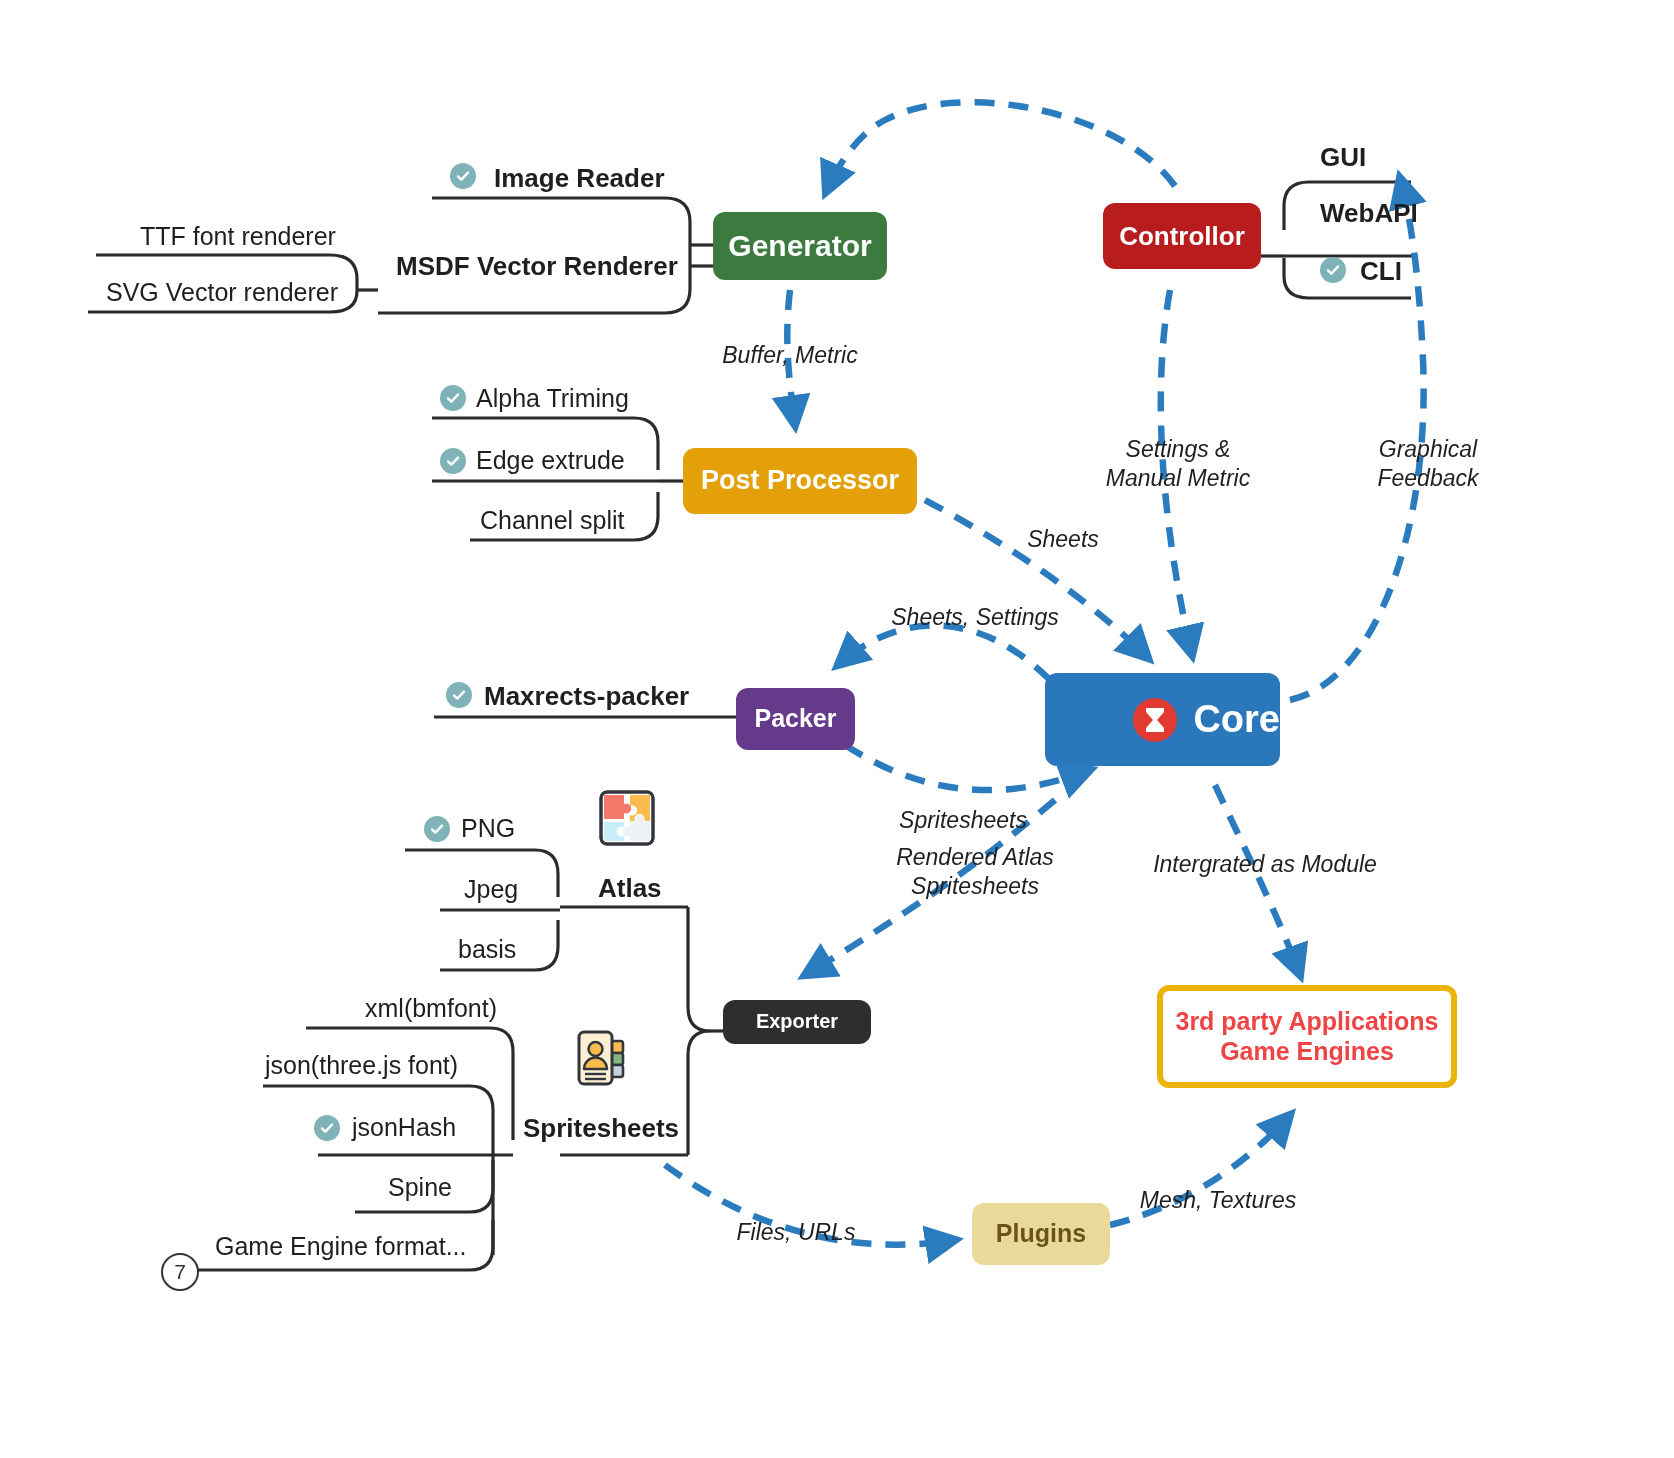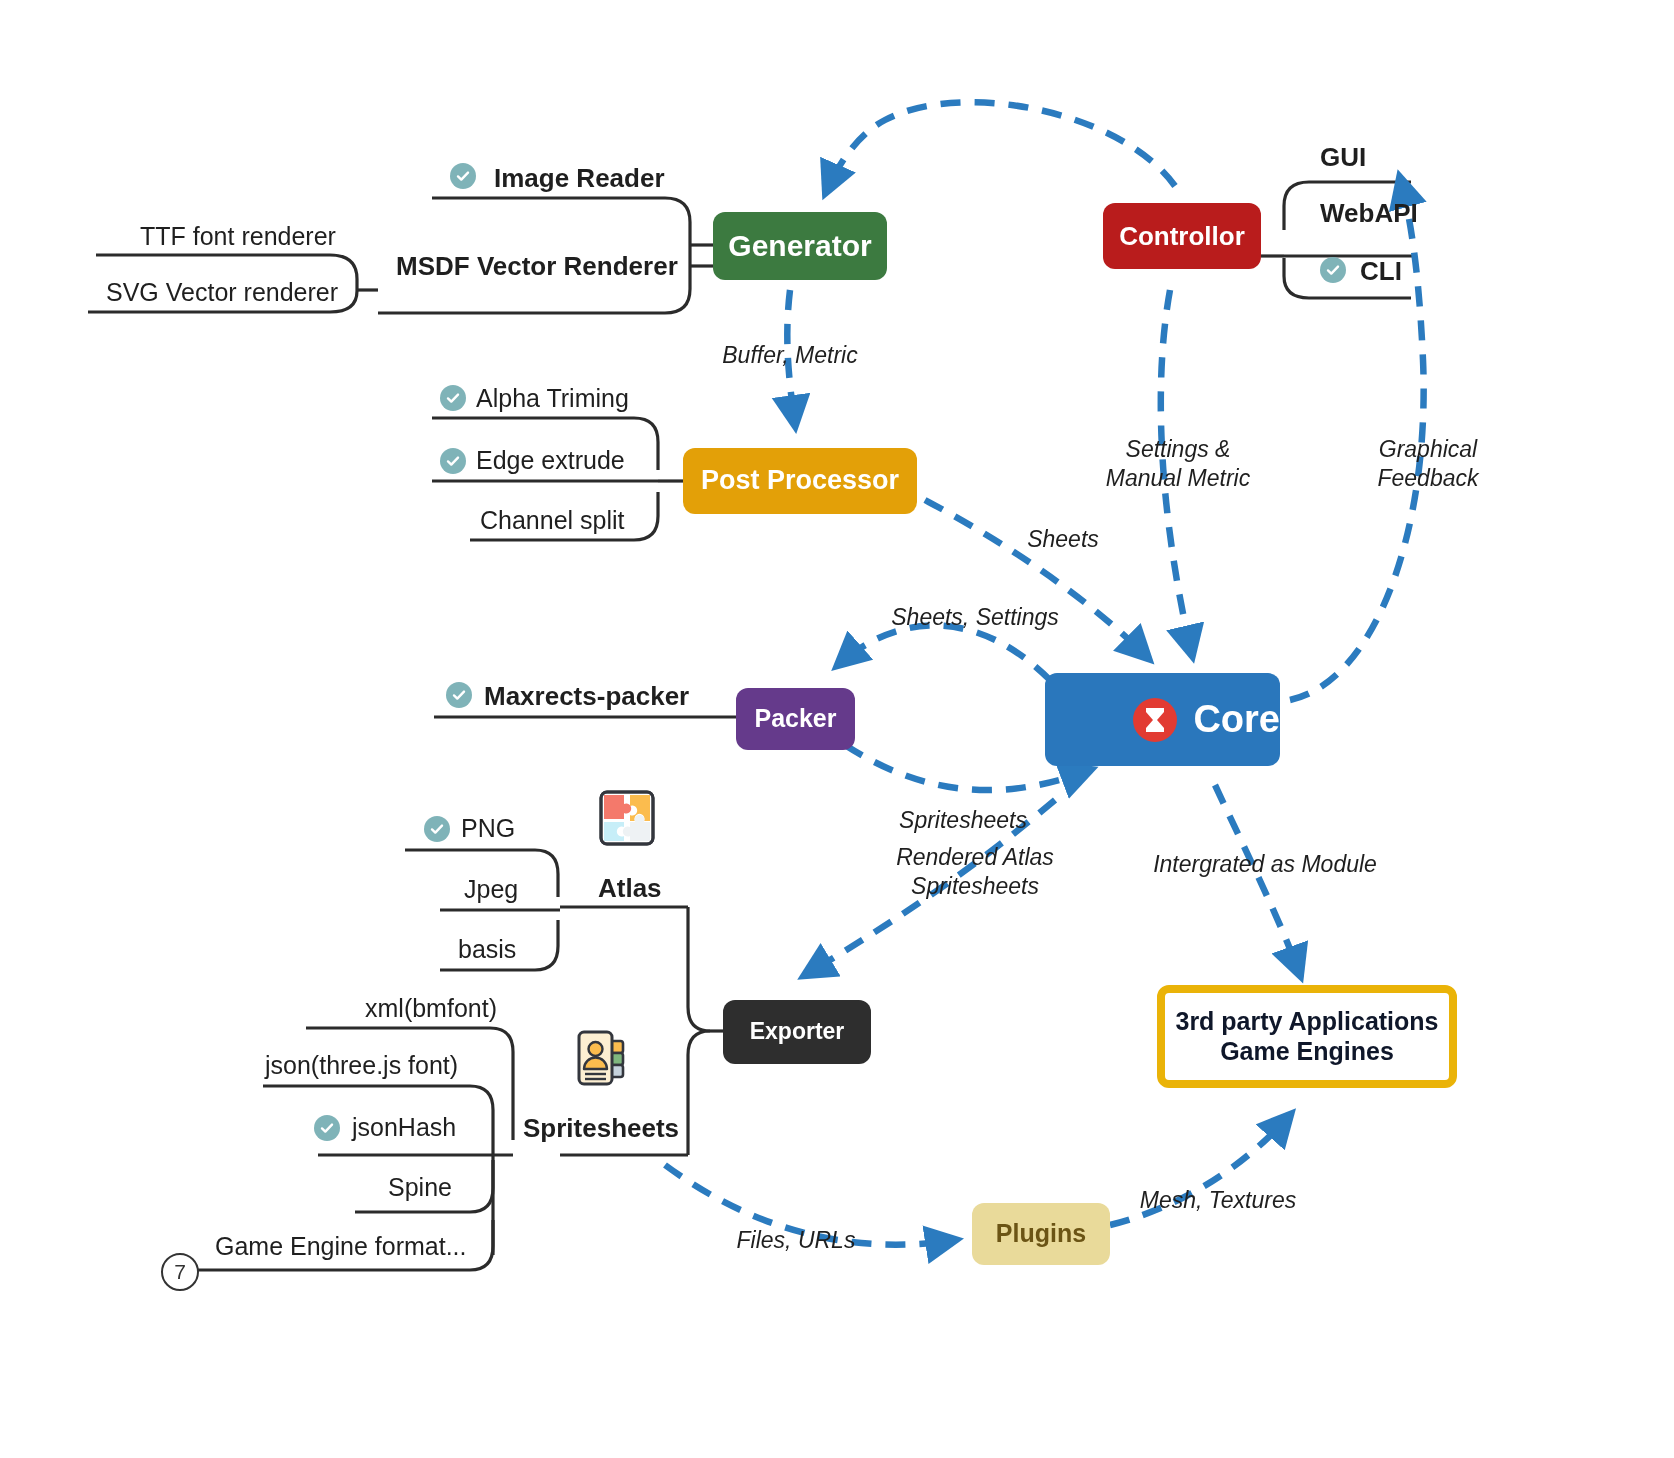--- a/index.html
+++ b/index.html
@@ -12,21 +12,21 @@
   .node{position:absolute;display:flex;align-items:center;justify-content:center;
         border-radius:12px;font-weight:bold;color:#ffffff;box-sizing:border-box;
         text-align:center;line-height:1.18;}
   .node.generator{background:#3C7A40;}
   .node.post{background:#E3A008;}
   .node.packer{background:#653A8B;}
   .node.exporter{background:#2E2E2E;}
   .node.controllor{background:#b91c1c;}
   .node.core{background:#2A77BC;}
   .node.plugins{background:#E9DA9A;color:#6B5415;}
-  .node.thirdparty{background:#ffffff;color:#0f172a;border:8px solid #eab308;}
+  .node.thirdparty{background:#ffffff;color:#ef4444;border:6px solid #eab308;}
 
   
   .lbl{position:absolute;white-space:nowrap;color:#1f1f1f;}
   .lbl.reg{font-size:25px;font-weight:400;}
   .lbl.bold{font-size:26px;font-weight:bold;}
   .lbl.edge{font-style:italic;font-size:23px;color:#1f1f1f;text-align:center;
             line-height:1.25;white-space:pre-line;}
 
   
   .chk{position:absolute;width:26px;height:26px;border-radius:50%;
@@ -134,21 +134,21 @@
   </div>
 
   <div class="node generator" style="left:713px;top:212px;width:174px;height:68px;font-size:30px;">
     <span>Generator</span>
   </div>
 
   <div class="node packer" style="left:736px;top:688px;width:119px;height:62px;font-size:25px;">
     <span>Packer</span>
   </div>
 
-  <div class="node exporter" style="left:723px;top:1000px;width:148px;height:64px;font-size:23px;">
+  <div class="node exporter" style="left:723px;top:1000px;width:148px;height:44px;font-size:20px;">
     <span>Exporter</span>
   </div>
 
   <div class="node controllor" style="left:1103px;top:203px;width:158px;height:66px;font-size:26px;">
     <span>Controllor</span>
   </div>
 
   <div class="node core" style="left:1045px;top:673px;width:235px;height:93px;font-size:38px;justify-content:flex-end;">
     <span class="coreicon">
       <svg viewBox="0 0 48 48">
@@ -274,17 +274,17 @@
 
   <div class="lbl edge" style="left:880px;top:603px;width:190px;">Sheets, Settings</div>
 
   <div class="lbl edge" style="left:888px;top:806px;width:150px;">Spritesheets</div>
 
   <div class="lbl edge" style="left:890px;top:843px;width:170px;">Rendered Atlas
 Spritesheets</div>
 
   <div class="lbl edge" style="left:1145px;top:850px;width:240px;">Intergrated as Module</div>
 
-  <div class="lbl edge" style="left:731px;top:1218px;width:130px;margin-top:8px;">Files, URLs</div>
+  <div class="lbl edge" style="left:731px;top:1218px;width:130px;">Files, URLs</div>
 
   <div class="lbl edge" style="left:1133px;top:1186px;width:170px;">Mesh, Textures</div>
 
 </div>
 
 </body></html>

